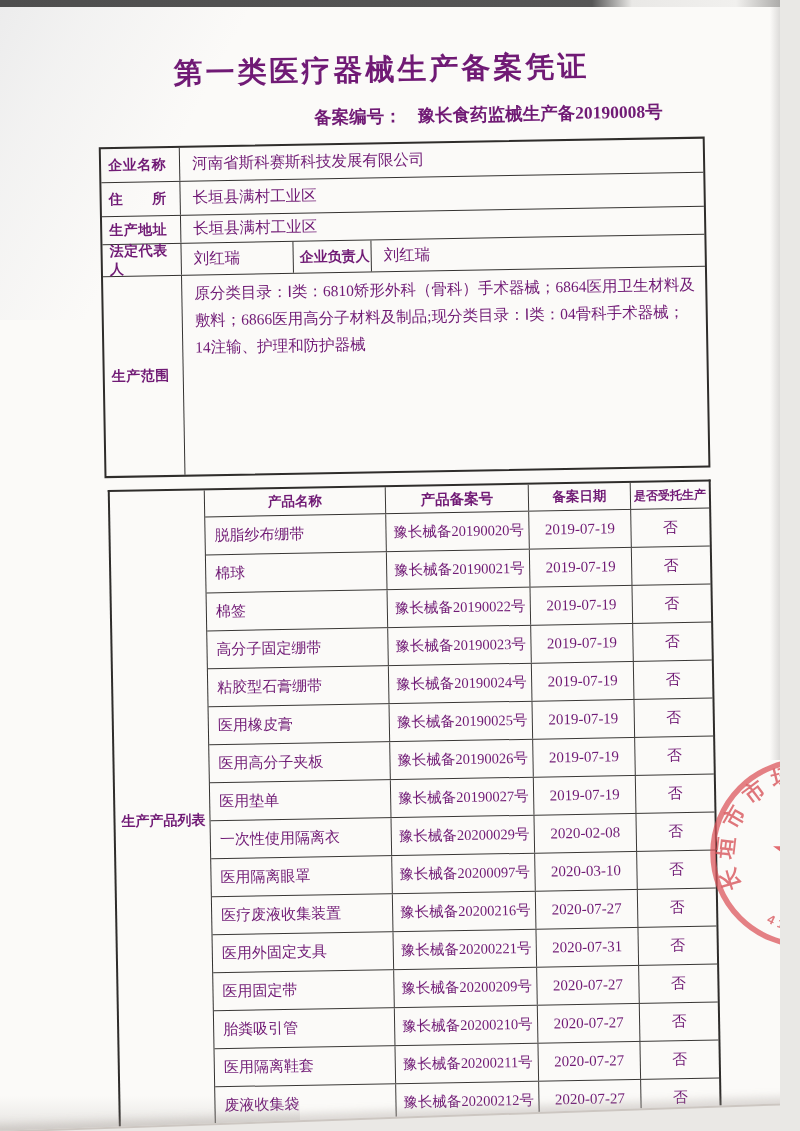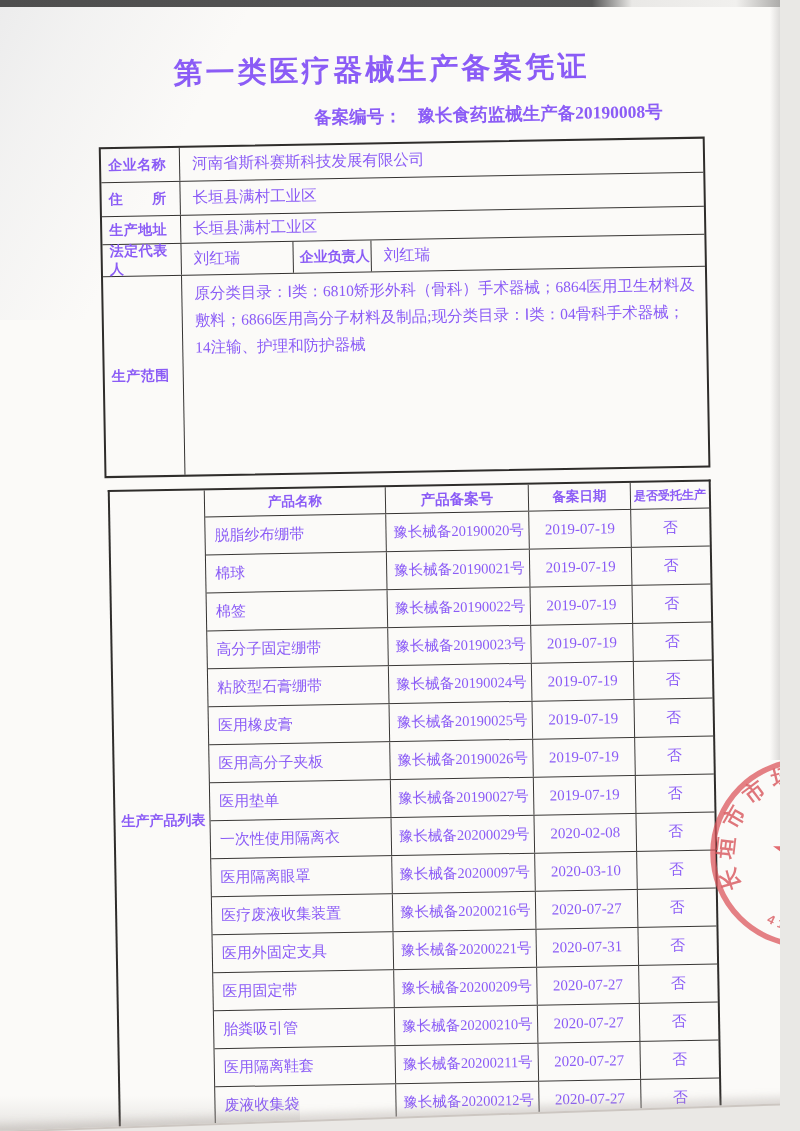--- a/index.html
+++ b/index.html
@@ -1,17 +1,17 @@
 <!DOCTYPE html>
 <html><head>
 <meta charset="utf-8">
 <style>
   * { margin:0; padding:0; box-sizing:border-box; }
   html,body { width:800px; height:1131px; background:#e9e8e5; font-family:"Liberation Serif", serif; }
-  .page { position:relative; width:780px; height:1131px; background:#fbfaf8; overflow:hidden; color:#8b5cf6; }
+  .page { position:relative; width:780px; height:1131px; background:#fbfaf8; overflow:hidden; color:#701a75; }
 
   
   .scan-top { position:absolute; left:0; top:0; width:800px; height:7px;
     background:linear-gradient(90deg,#4e4e4e 0%,#565656 74%,#e9e8e6 79%,#f1f0ee 92%,#8d8c8a 100%); z-index:6; }
   .fold-shadow { position:absolute; left:-120px; top:-10px; width:460px; height:330px; z-index:1;
     background:linear-gradient(118deg, rgba(173,177,186,0.30) 0%, rgba(196,199,206,0.16) 34%, rgba(255,255,255,0) 60%); }
   .right-shade { position:absolute; right:0; top:0; width:10px; height:760px; z-index:5;
     background:linear-gradient(270deg, rgba(130,128,126,0.25), rgba(130,128,126,0)); }
   .paper-edge-bottom { position:absolute; left:-30px; top:1116px; width:900px; height:70px; z-index:6;
     background:#eae8e5; border-top:2px solid #ccc6c1; box-shadow:0 -6px 9px rgba(160,152,145,0.35);

